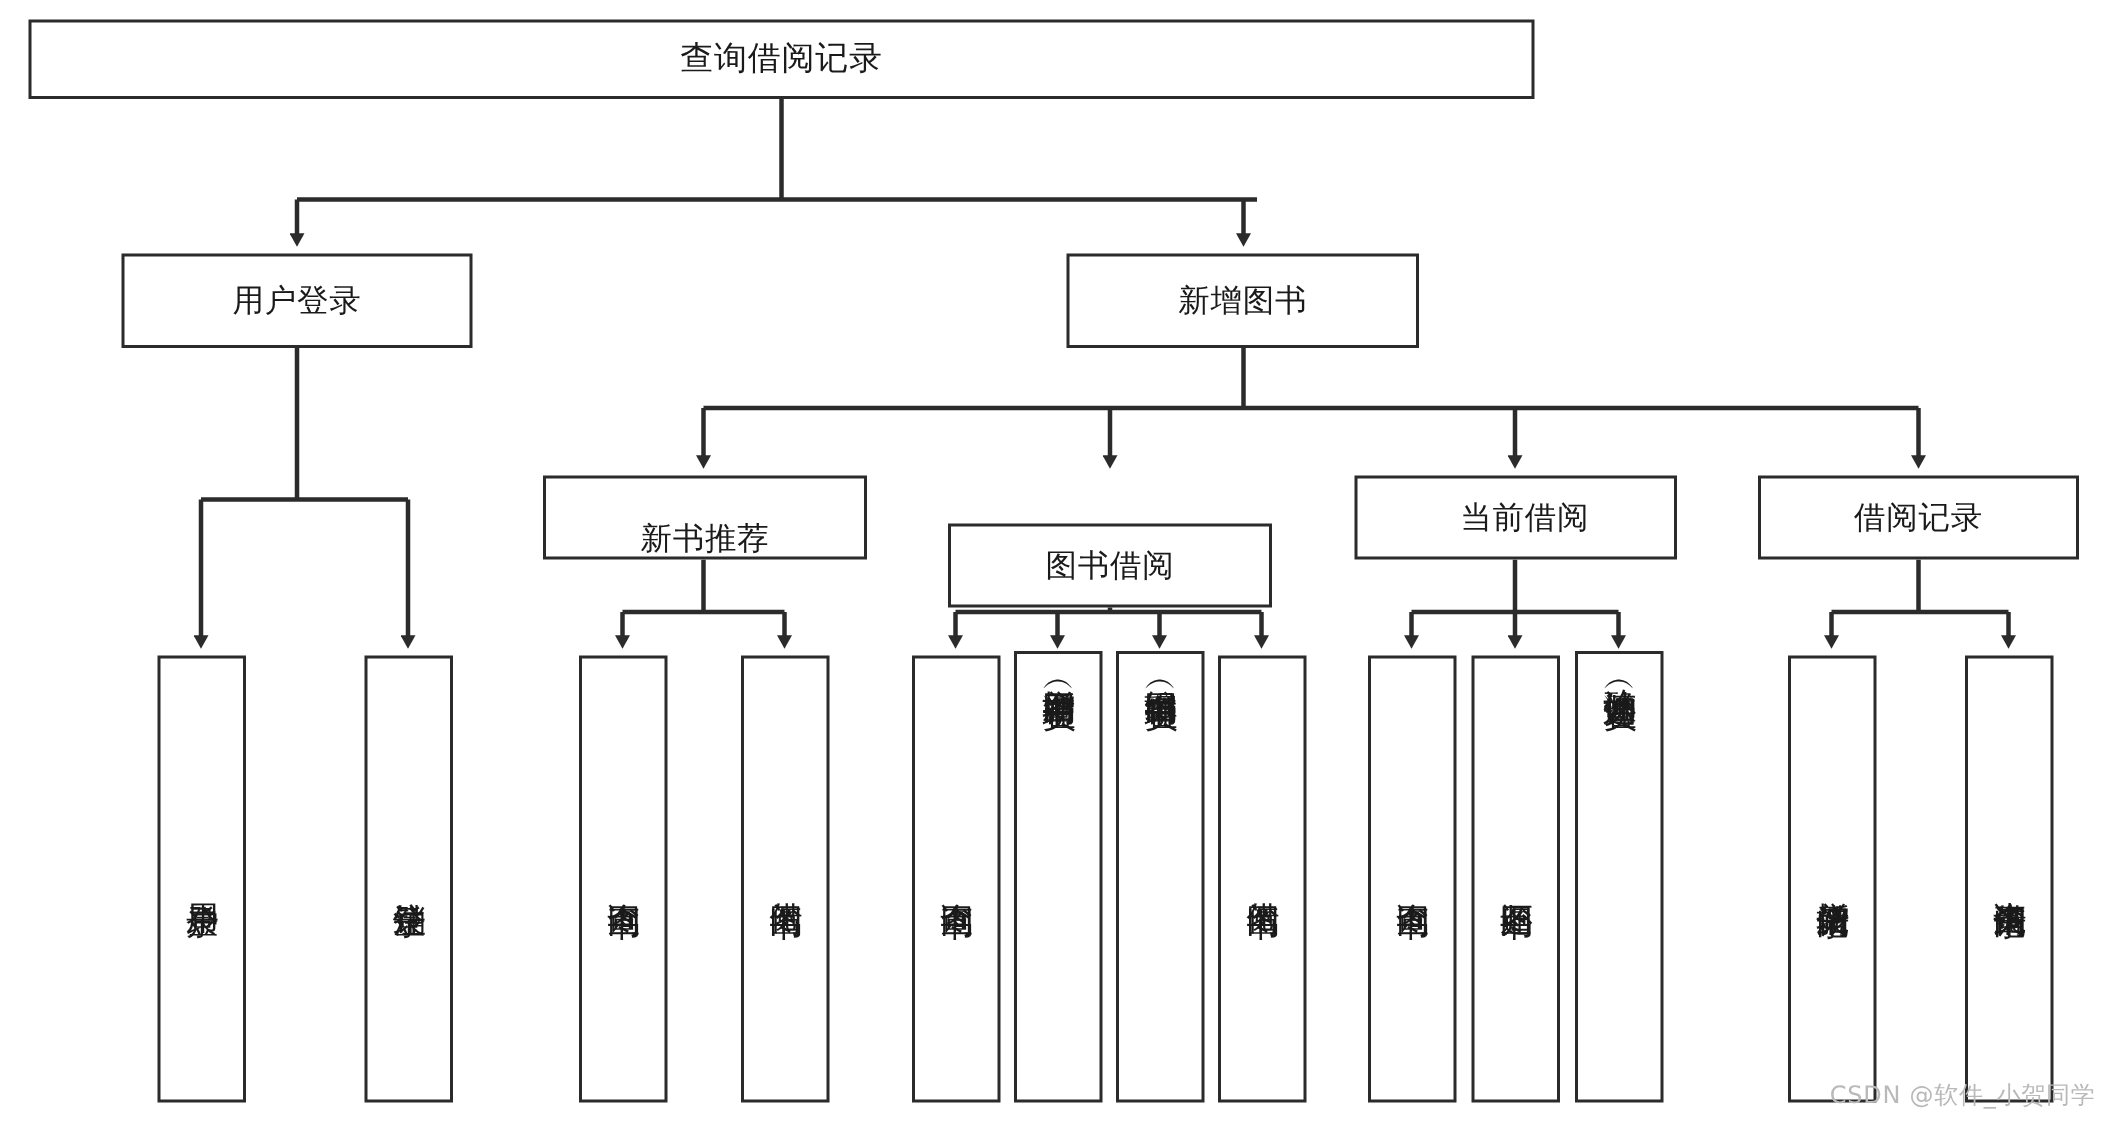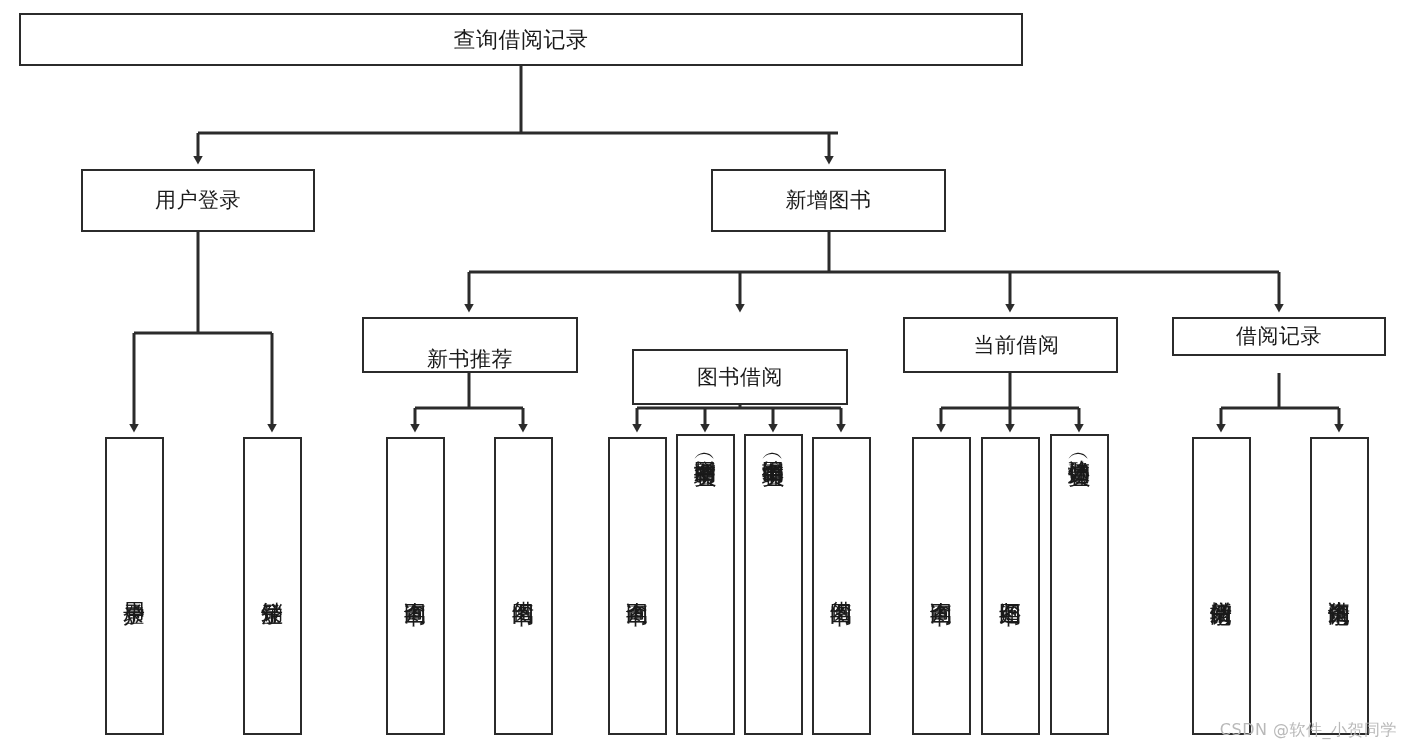--- a/index.html
+++ b/index.html
@@ -151,21 +151,21 @@
   </div>
 
   <div class="node horiz" style="left:632px; top:317px; width:216px; height:56px;margin-top:32px;">
     <span class="label">图书借阅</span>
   </div>
 
   <div class="node horiz" style="left:903px; top:317px; width:215px; height:56px;padding-left:12px;">
     <span class="label">当前借阅</span>
   </div>
 
-  <div class="node horiz" style="left:1172px; top:317px; width:214px; height:39px;">
+  <div class="node horiz" style="left:1172px; top:317px; width:214px; height:56px;">
     <span class="label">借阅记录</span>
   </div>
 
   <div class="node vert centered" style="left:105px; top:437px; width:59px; height:298px;">
     <span class="label">用户登录</span>
   </div>
 
   <div class="node vert centered" style="left:243px; top:437px; width:59px; height:298px;">
     <span class="label">注销登录</span>
   </div>

